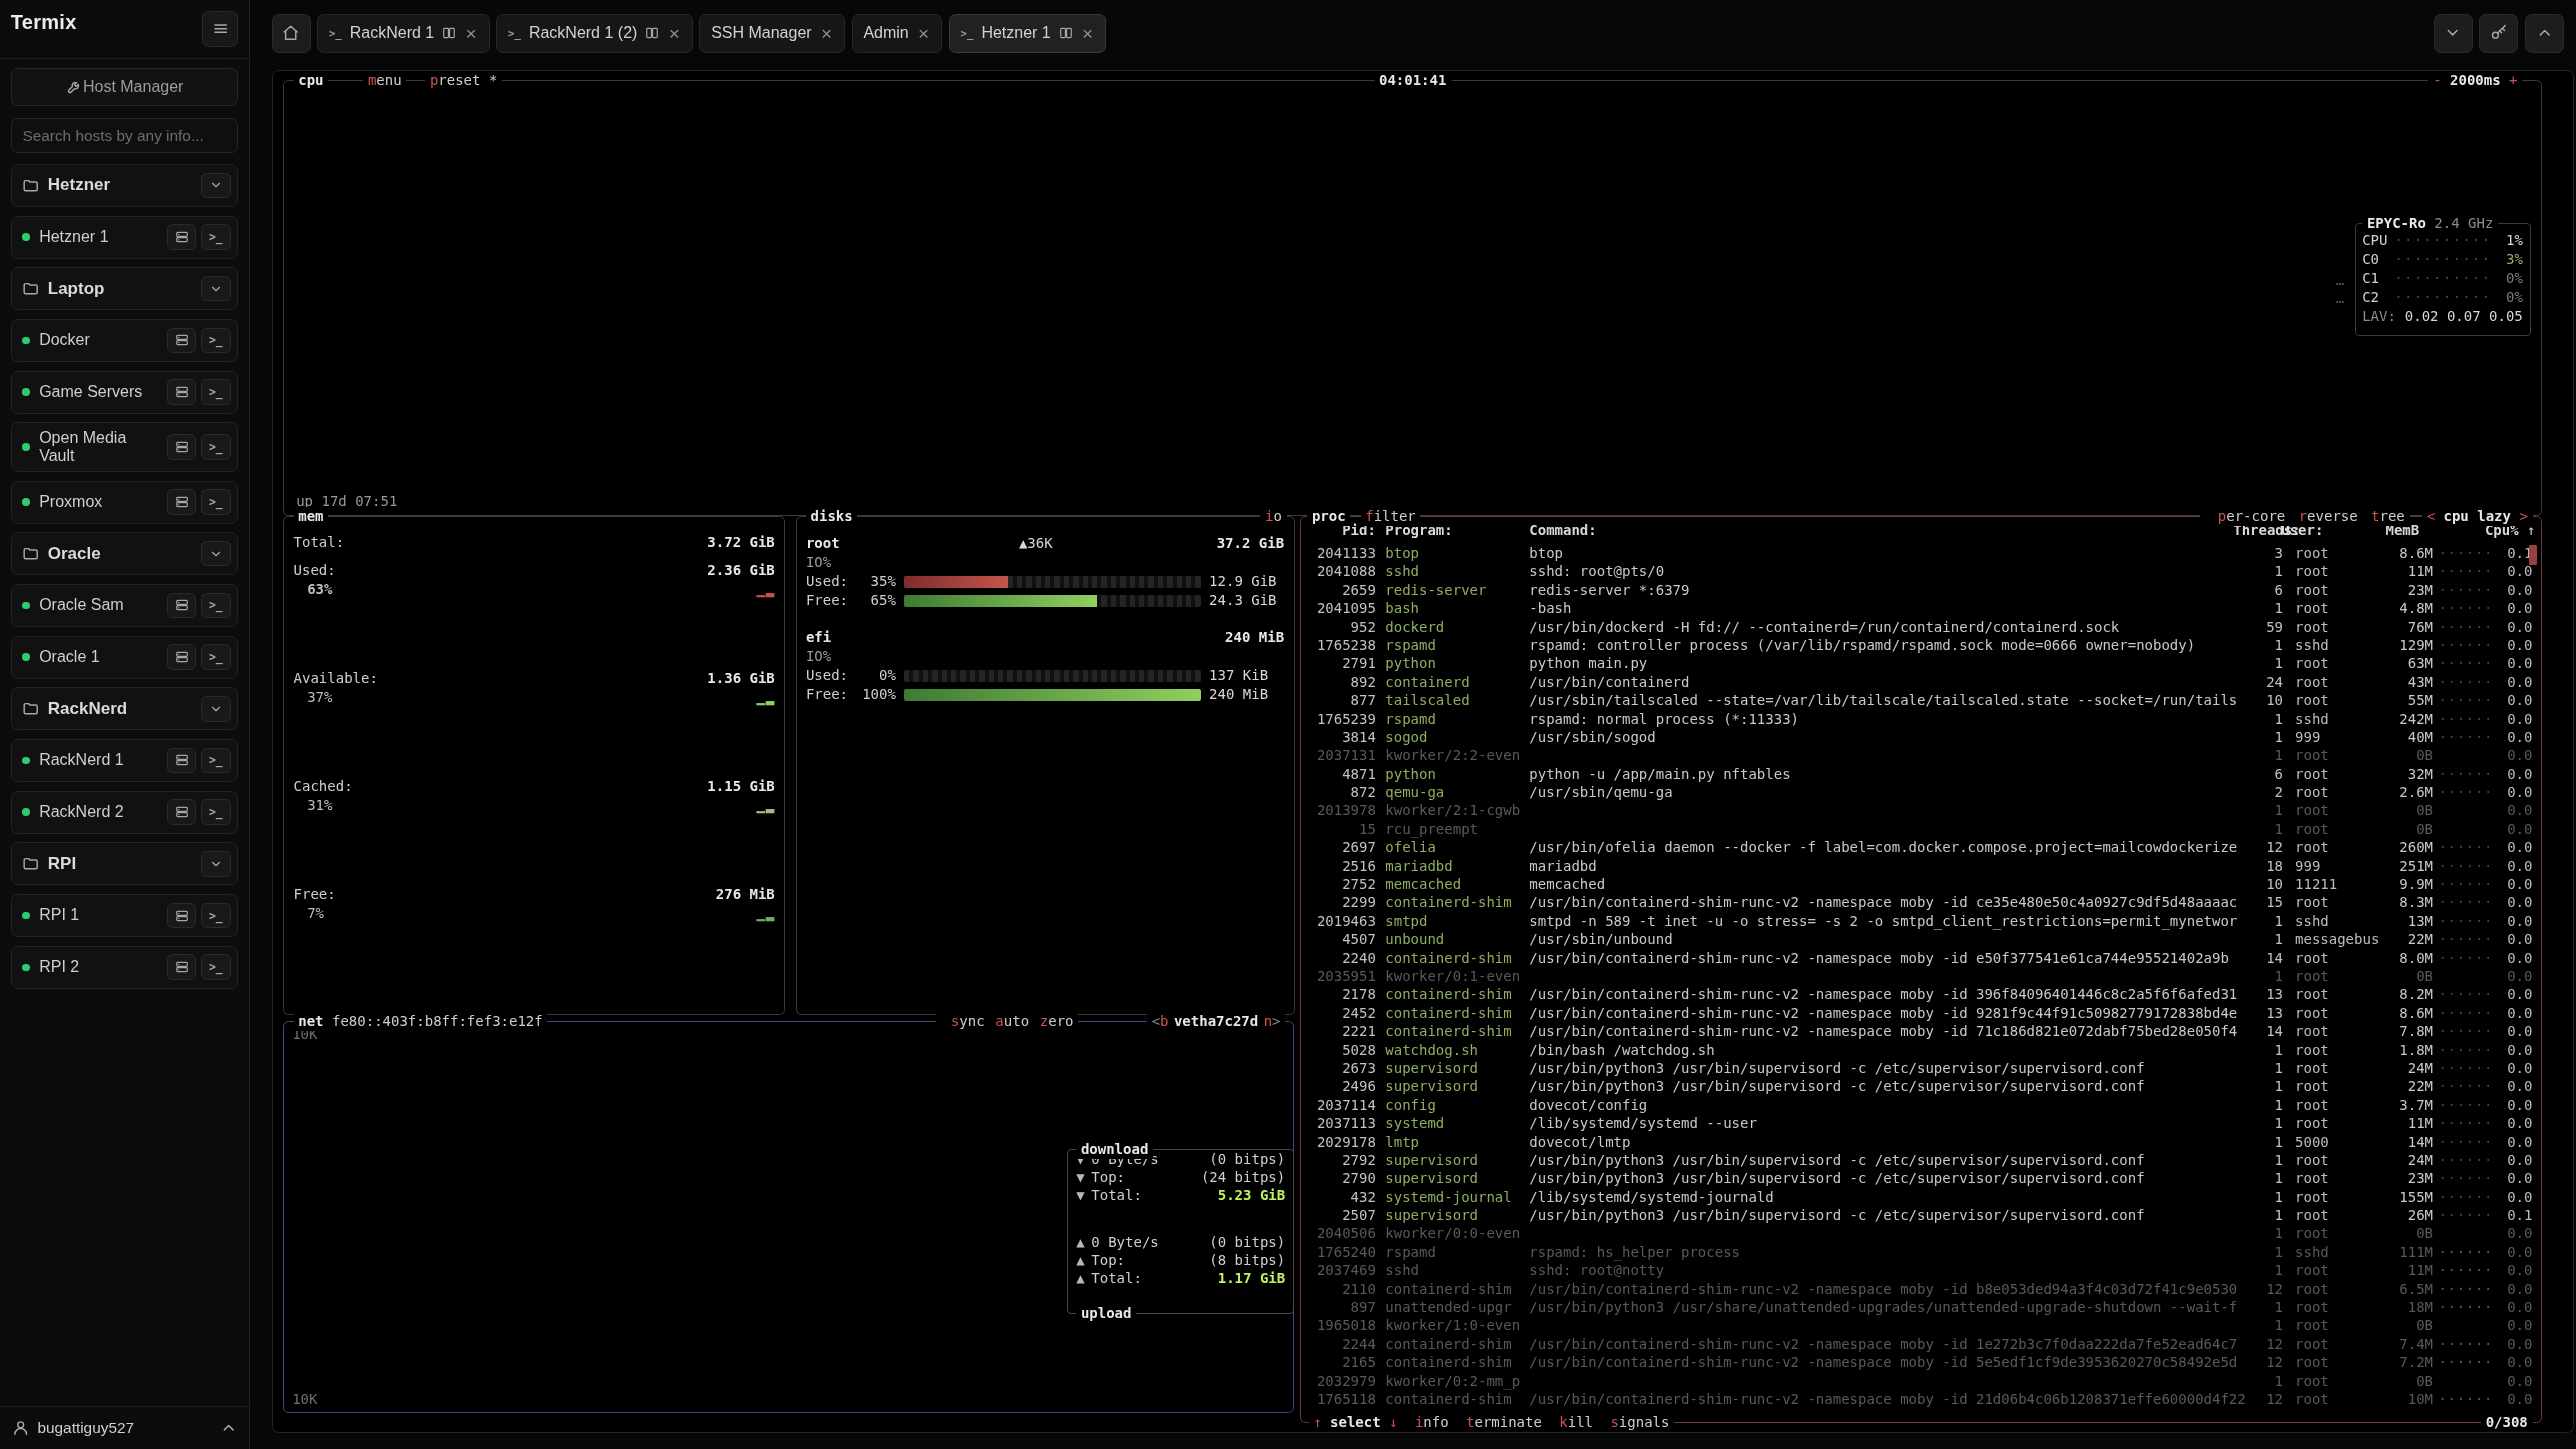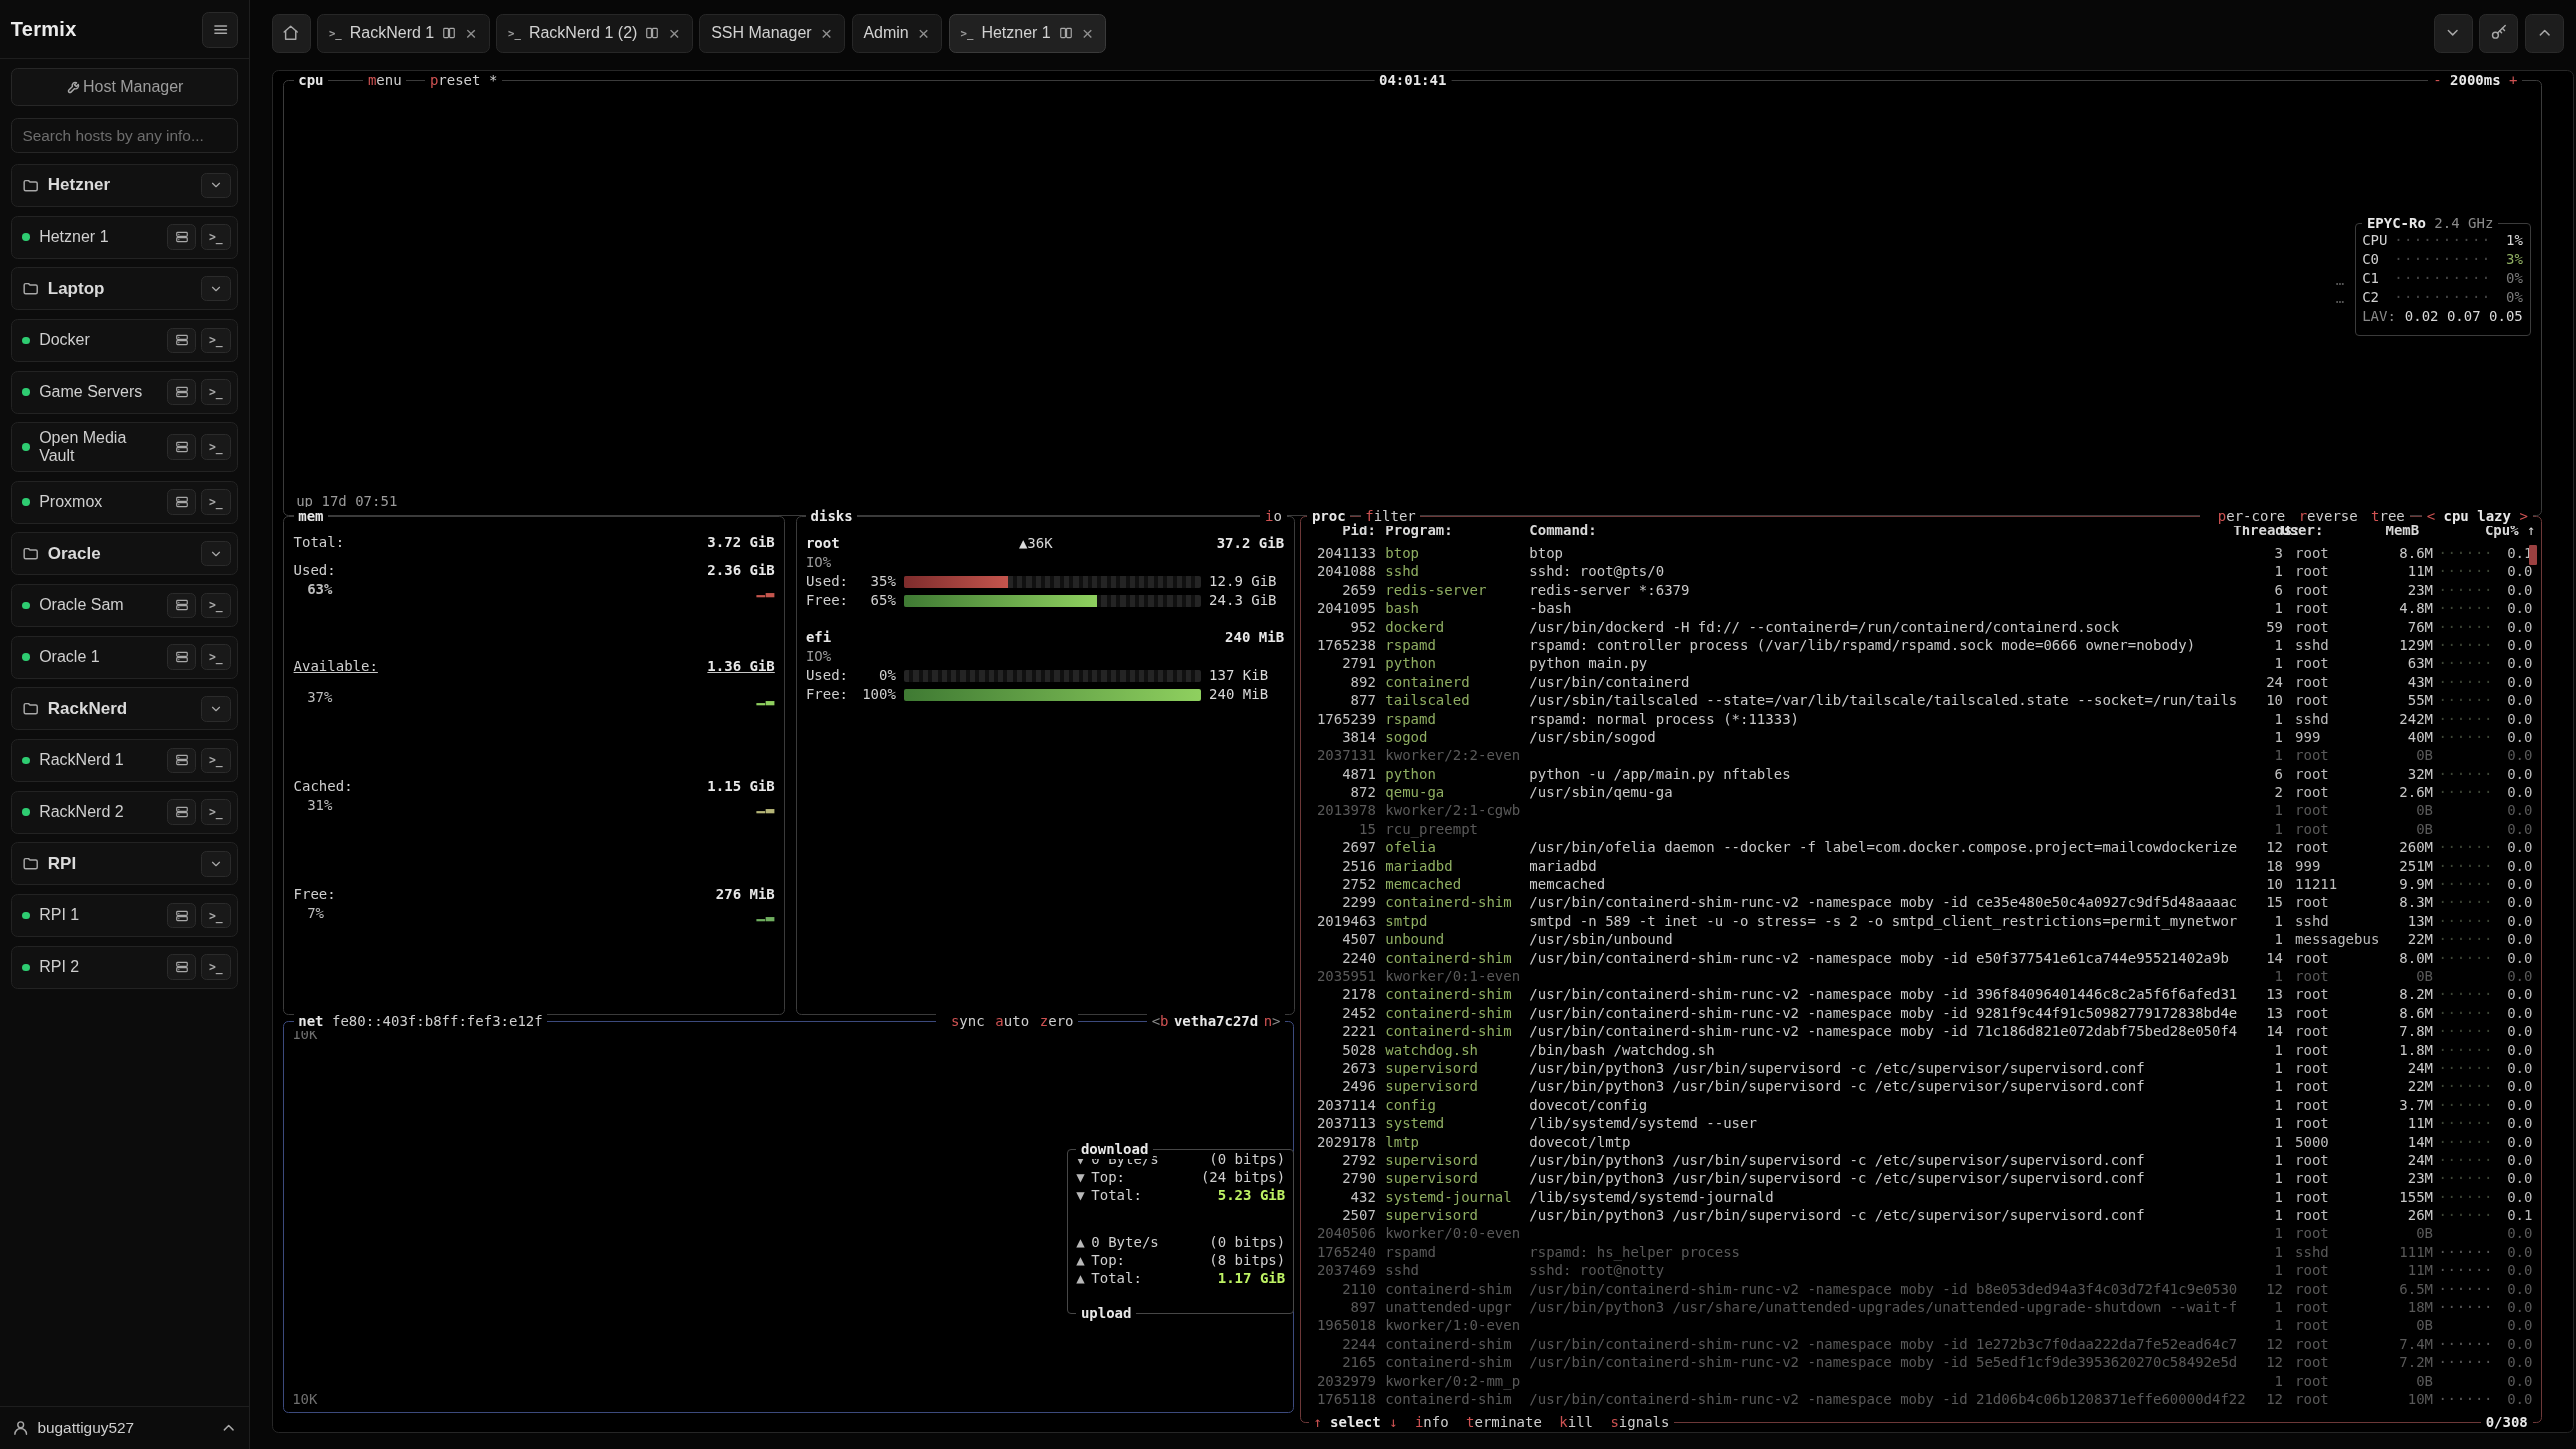--- a/index.html
+++ b/index.html
@@ -3,21 +3,21 @@
 <meta charset="utf-8">
 <style>
 *{margin:0;padding:0;box-sizing:border-box}
 html,body{width:2576px;height:1449px;background:#070707;overflow:hidden;font-family:"Liberation Sans",sans-serif}
 button{background:none;border:none;cursor:pointer;font-family:inherit}
 .icon{display:inline-flex;align-items:center;justify-content:center}
 .icon svg{width:17.4px;height:17.4px;stroke:#a8a8a8;fill:none;stroke-width:2;stroke-linecap:round;stroke-linejoin:round}
 .icon.sm svg{width:14px;height:14px}
 
 .sidebar{position:absolute;left:0;top:0;width:250px;height:1449px;background:#0c0c0c;border-right:0.7px solid #1f1f1f;padding:10.7px 10.7px 0}
-.sb-head{display:flex;align-items:center;justify-content:space-between;height:38px}
+.sb-head{display:flex;justify-content:space-between;height:38px}
 .sb-title{font-size:20px;font-weight:bold;color:#ececec;letter-spacing:0.3px}
 .sq-btn{width:36px;height:36px;border-radius:6.7px;background:#181818;border:0.7px solid #2a2a2a;display:flex;align-items:center;justify-content:center;flex:none}
 .sb-sep{height:0.7px;background:#1e1e1e;margin:9.4px -10.7px}
 .hm-btn{margin-top:2.7px;width:100%;height:38px;border-radius:6.7px;background:#121212;border:0.7px solid #272727;display:flex;align-items:center;justify-content:center;color:#9c9c9c;font-size:16px}
 .sb-search{margin-top:12px;width:100%;height:35px;border-radius:6.7px;background:#0f0f0f;border:0.7px solid #262626;color:#cfcfcf;font-size:15.4px;padding:0 10.7px;outline:none}
 .sb-search::placeholder{color:#6d6d6d}
 .sb-groups{margin-top:10.7px;display:flex;flex-direction:column;gap:8.7px;overflow:hidden}
 .card{min-height:43px;border-radius:6.7px;border:0.7px solid #232323;background:#111;display:flex;align-items:center;padding:5.4px 6.7px 5.4px 10.7px}
 .gname{flex:1;margin-left:8px;font-size:17px;font-weight:600;color:#dadada}
 .hname{flex:1;margin-left:9.4px;font-size:16px;color:#cfcfcf;line-height:1.15}
@@ -546,21 +546,21 @@
       <div class="mline mtotal">
           <span class="ml">Total:</span>
           <span class="mv bt">3.72 GiB</span>
         </div>
       <div id="mem-stats">
           <div class="mline" style="top: 44px;">
             <span class="ml">Used:</span>
             <span class="mv bt">2.36 GiB</span>
           </div>
           <div class="mpct" style="top: 63px; font-weight: bold;"><span>63%</span><span class="mspark" style="color: rgb(196, 85, 77);">▁▂</span></div>
-          <div class="mline" style="top: 140px; text-decoration: underline;">
+          <div class="mline" style="top: 152px;">
             <span class="ml">Available:</span>
             <span class="mv bt">1.36 GiB</span>
           </div>
           <div class="mpct" style="top: 171px;"><span>37%</span><span class="mspark" style="color: rgb(143, 208, 95);">▁▂</span></div>
           <div class="mline" style="top: 260px;">
             <span class="ml">Cached:</span>
             <span class="mv bt">1.15 GiB</span>
           </div>
           <div class="mpct" style="top: 279px;"><span>31%</span><span class="mspark" style="color: rgb(181, 181, 119);">▁▂</span></div>
           <div class="mline" style="top: 368px;">

